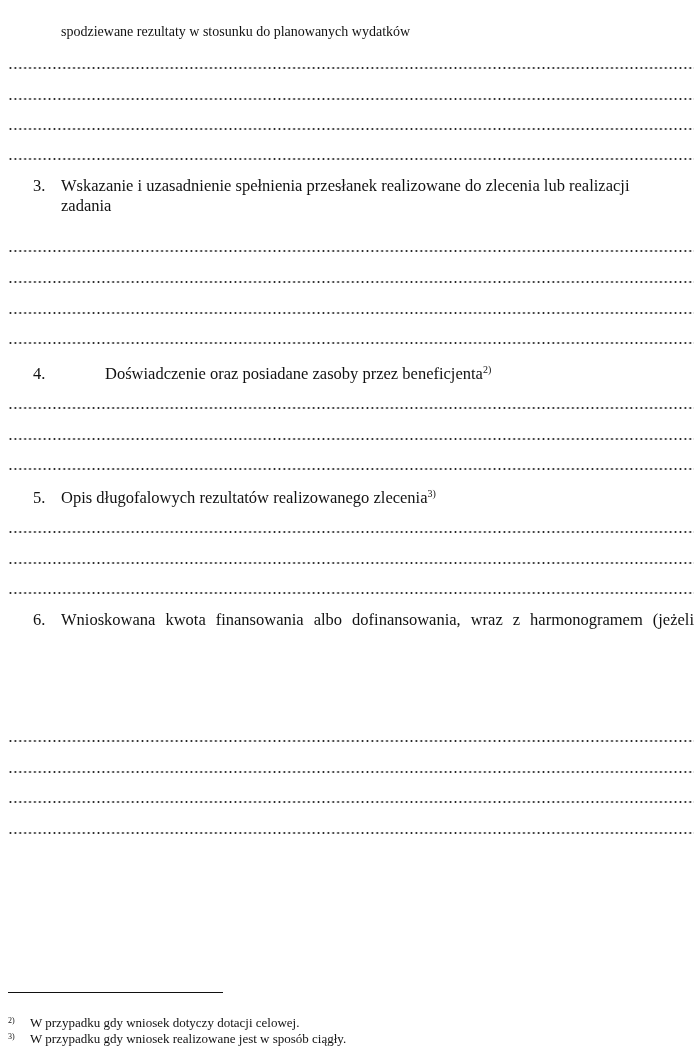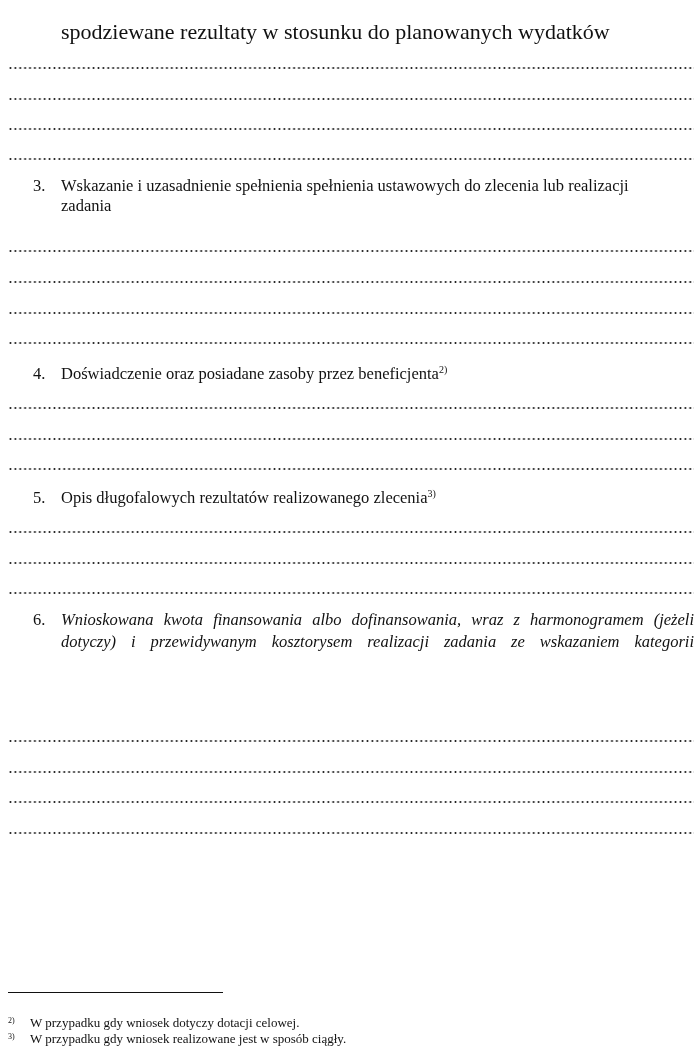--- a/index.html
+++ b/index.html
@@ -2,81 +2,80 @@
 <html><head>
   <meta charset="utf-8">
   <style>
     html, body { margin: 0; padding: 0; background: #ffffff; }
     body {
       width: 700px; height: 1050px; position: relative; overflow: hidden;
       font-family: "Liberation Serif", "DejaVu Serif", serif;
       color: #111111;
     }
     .abs { position: absolute; }
-    .text { font-size: 22px; line-height: 22px; white-space: nowrap; }
+    .text { font-size: 14px; line-height: 22px; white-space: nowrap; }
     .dots {
       position: absolute; left: 8px; width: 686px; height: 4px;
       background-image: radial-gradient(circle, #222 0.9px, transparent 1.2px);
       background-size: 4.9px 4px;
       background-repeat: repeat-x;
     }
     .item {
       position: absolute; left: 33px; font-size: 16.5px; line-height: 22px;
     }
     .item .num { position: absolute; left: 0; top: 0; }
     .item .body { position: absolute; left: 28px; white-space: nowrap; }
     .item6 .body { white-space: normal; width: 633px; text-align: justify; line-height: 22px; }
-    .item6 .body .ln { display: block; text-align: justify; text-align-last: justify; font-style: italic; }
+    .item6 .body .ln { display: block; text-align: justify; text-align-last: justify; }
     .item6 .body .ln.last { text-align-last: left; }
     sup { font-size: 10px; vertical-align: 6px; line-height: 0; }
     .sep { position: absolute; left: 8px; top: 992px; width: 215px; height: 1px; background: #111; }
     .fn { position: absolute; left: 8px; font-size: 13px; line-height: 15px; white-space: nowrap; }
     .fn .mark { font-size: 8px; vertical-align: 4px; display: inline-block; width: 22px; }
   </style>
 </head>
 <body>
 
 <div class="abs text" style="left:61px; top:21px;">spodziewane rezultaty w stosunku do planowanych wydatków</div>
 
 <div class="dots" style="top:66px;"></div>
 <div class="dots" style="top:97px;"></div>
 <div class="dots" style="top:127px;"></div>
 <div class="dots" style="top:157px;"></div>
 
 <div class="item" style="top:175px;">
   <span class="num">3.</span>
-  <span class="body" style="top:0;">Wskazanie i uzasadnienie spełnienia spełnienia ustawowych do zlecenia lub realizacji</span>
+  <span class="body" style="top:0;">Wskazanie i uzasadnienie spełnienia przesłanek realizowane do zlecenia lub realizacji</span>
   <span class="body" style="top:20px;">zadania</span>
 </div>
 <div class="dots" style="top:249px;"></div>
 <div class="dots" style="top:280px;"></div>
 <div class="dots" style="top:311px;"></div>
 <div class="dots" style="top:341px;"></div>
 
 <div class="item" style="top:363px;">
   <span class="num">4.</span>
-  <span class="body" style="top:0;"><span>Doświadczenie oraz posiadane zasoby przez beneficjenta</span><sup>2)</sup></span>
+  <span class="body" style="top:0;margin-left:44px;"><span>Doświadczenie oraz posiadane zasoby przez beneficjenta</span><sup>2)</sup></span>
 </div>
 <div class="dots" style="top:406px;"></div>
 <div class="dots" style="top:437px;"></div>
 <div class="dots" style="top:467px;"></div>
 
 <div class="item" style="top:487px;">
   <span class="num">5.</span>
   <span class="body" style="top:0;"><span>Opis długofalowych rezultatów realizowanego zlecenia</span><sup>3)</sup></span>
 </div>
 <div class="dots" style="top:530px;"></div>
 <div class="dots" style="top:561px;"></div>
 <div class="dots" style="top:591px;"></div>
 
 <div class="item item6" style="top:609px;">
   <span class="num">6.</span>
   <div class="body" style="top:0;">
     <span class="ln">Wnioskowana kwota finansowania albo dofinansowania, wraz z harmonogramem (jeżeli</span>
-    <span class="ln">dotyczy) i przewidywanym kosztorysem realizacji zadania ze wskazaniem kategorii</span>
   </div>
 </div>
 <div class="dots" style="top:739px;"></div>
 <div class="dots" style="top:770px;"></div>
 <div class="dots" style="top:800px;"></div>
 <div class="dots" style="top:831px;"></div>
 
 <div class="sep"></div>
 
 <div class="fn" style="top:1013px;">

